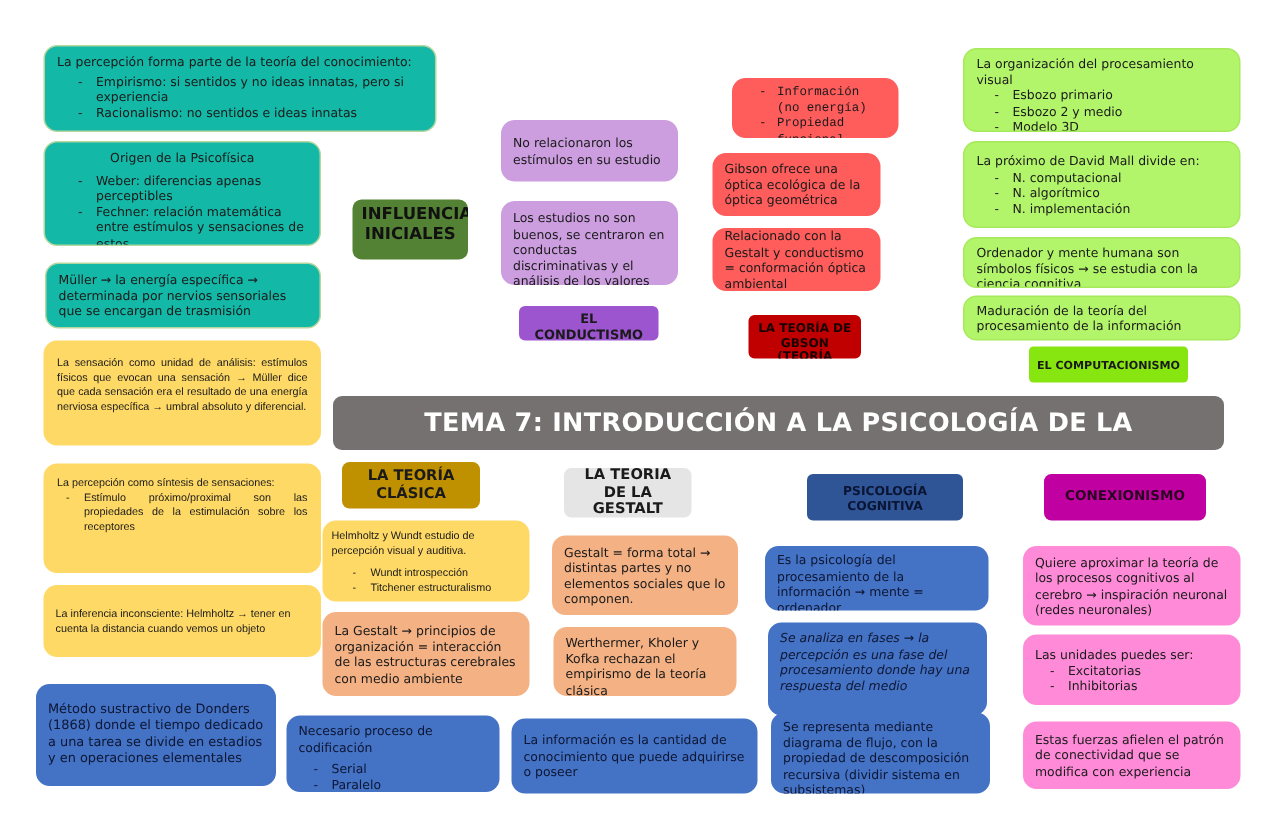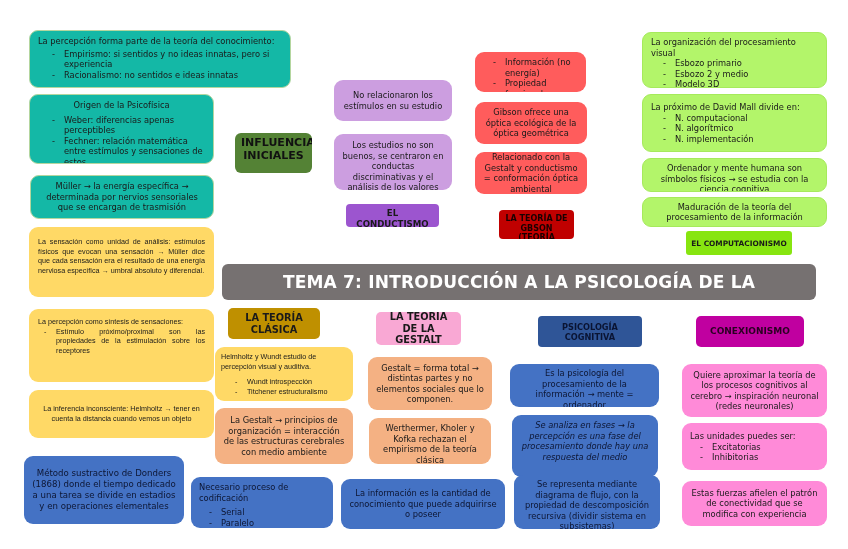--- a/index.html
+++ b/index.html
@@ -8,21 +8,21 @@
     background: #ffffff;
     font-family: "DejaVu Sans", sans-serif;
     color: #1a1a1a;
   }
   .box {
     position: absolute; box-sizing: border-box;
     border-radius: 9px; overflow: hidden;
     font-size: 8.3px; line-height: 10.5px;
     padding: 5px 8px;
   }
-  .center { text-align: center; display: flex; flex-direction: column; justify-content: center; }
+  .center { text-align: left; display: flex; flex-direction: column; justify-content: center; }
   .center.top { justify-content: flex-start; }
   .box ul { margin: 2px 0 0 0; padding: 0 0 0 14px; list-style: none; }
   .box ul li { position: relative; padding-left: 12px; }
   .box ul li::before { content: "-"; position: absolute; left: 0; }
   .sans2 { font-family: "Liberation Sans", sans-serif; font-size: 7.2px; line-height: 9.6px; }
   .justify { text-align: justify; }
   .hdr { font-weight: bold; font-size: 8.6px; line-height: 10.5px; text-align: center; padding: 4px 6px; }
   .hdr.big { font-size: 11px; line-height: 12.5px; }
 
   
@@ -30,21 +30,21 @@
   .green-lime { background: #b3f56a; border: 1px solid #a6ea5c; }
   .green-dark { background: #548235; color: #111; }
   .lime-strong { background: #87e510; }
   .purple-soft { background: #cc9ee0; }
   .purple-strong { background: #9c55cf; }
   .red-soft { background: #ff5c5c; }
   .red-strong { background: #c00000; color: #1a0000; }
   .yellow { background: #ffd966; }
   .gold { background: #bf9000; }
   .orange-soft { background: #f4b183; }
-  .orange-strong { background: #f9a8d4; }
+  .orange-strong { background: #e5e5e5; }
   .blue { background: #4472c4; color: #0d1633; }
   .blue-dark { background: #2f5597; color: #0a1433; }
   .magenta { background: #c000a0; color: #2a0022; }
   .pink { background: #ff8ad8; }
   .title {
     position: absolute; left: 222px; top: 264px; width: 594px; height: 36px;
     background: #767171; color: #ffffff; border-radius: 6px;
     font-weight: bold; font-size: 17px; text-align: center; line-height: 36px;
     letter-spacing: 0.2px;
   }
@@ -81,21 +81,21 @@
 <div class="box purple-soft center" style="left:334px;top:80px;width:118px;height:41px;">
   <div>No relacionaron los estímulos en su estudio</div>
 </div>
 <div class="box purple-soft center top" style="left:334px;top:134px;width:118px;height:56px;padding-top:6px;">
   <div>Los estudios no son buenos, se centraron en conductas discriminativas y el análisis de los valores</div>
 </div>
 <div class="box purple-strong hdr center top" style="left:346px;top:204px;width:93px;height:23px;border-radius:4px;padding-top:4px;">
   <div>EL CONDUCTISMO</div>
 </div>
 
-<div class="box red-soft" style="left:475px;top:52px;width:111px;height:40px;padding-top:5px;">
+<div class="box red-soft" style="left:488px;top:52px;width:111px;height:40px;padding-top:5px;font-family:Liberation Mono, monospace;">
   <ul style="padding-left:10px;margin:0;">
     <li>Información (no energía)</li>
     <li>Propiedad funcional (invariantes)</li>
   </ul>
 </div>
 <div class="box red-soft center" style="left:475px;top:102px;width:112px;height:42px;">
   <div>Gibson ofrece una óptica ecológica de la óptica geométrica</div>
 </div>
 <div class="box red-soft center" style="left:475px;top:152px;width:112px;height:42px;">
   <div>Relacionado con la Gestalt y conductismo = conformación óptica ambiental</div>

